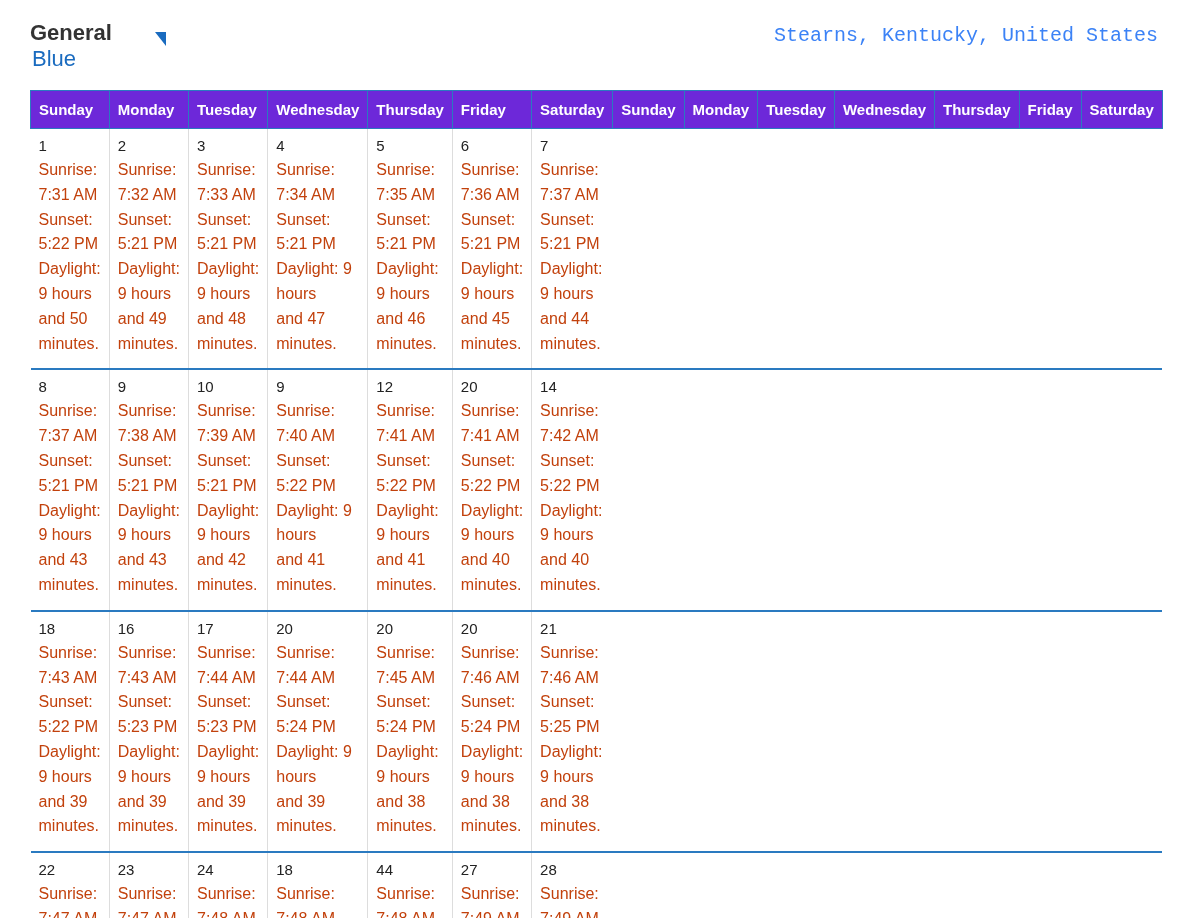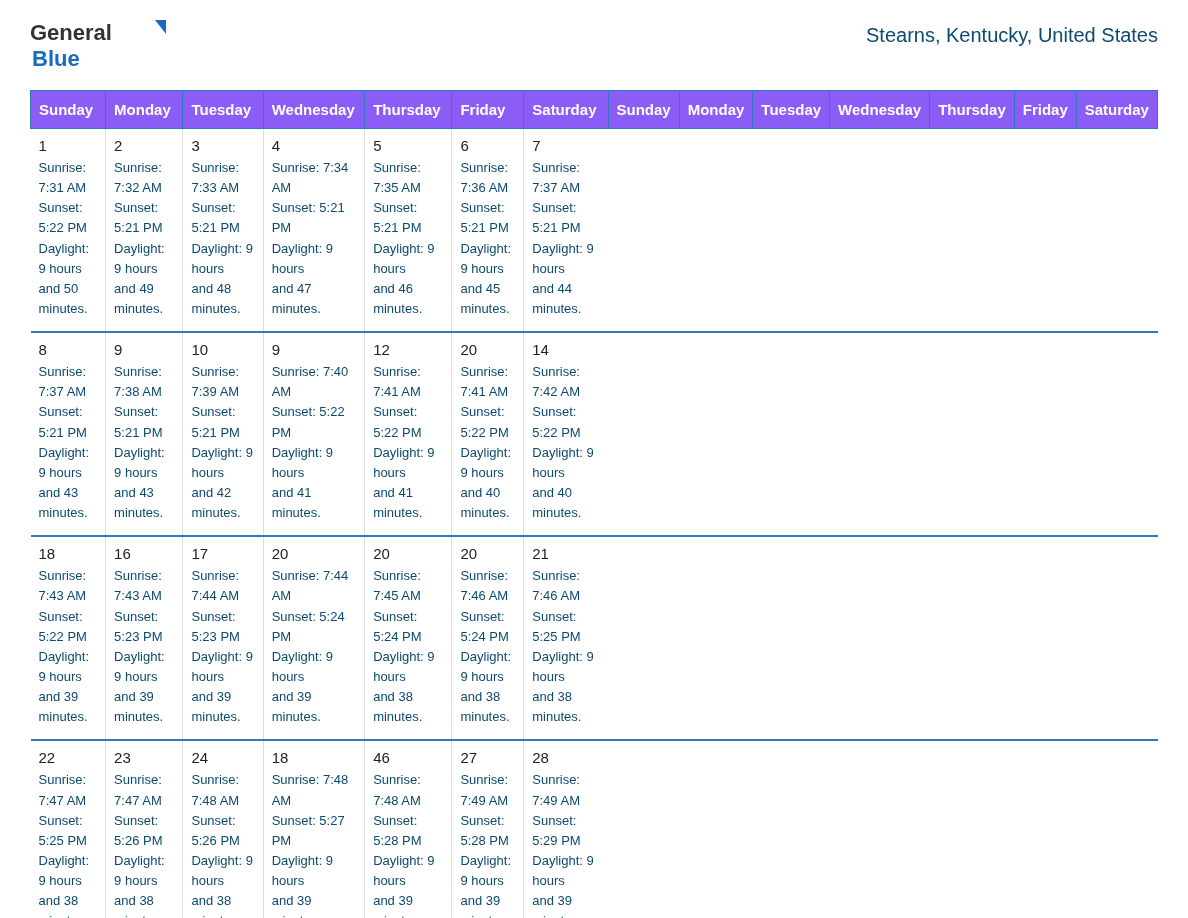--- a/index.html
+++ b/index.html
@@ -16,57 +16,58 @@
       align-items: flex-start;
       margin-bottom: 18px;
     }
     .logo-text-general {
       font-size: 22px;
       font-weight: bold;
       color: #333;
     }
     .logo-text-blue {
       font-size: 22px;
-      font-weight: bold;
+      font-weight: normal;
       color: #1a6bbf;
     }
     .logo-wrapper {
       display: flex;
       flex-direction: column;
       align-items: flex-start;
     }
     .logo-row1 {
       display: flex;
-      align-items: flex-start;
+      align-items: flex-end;
       gap: 40px;
     }
     .logo-row2 {
       display: flex;
       align-items: center;
       margin-left: 2px;
     }
     .title-area {
       text-align: right;
     }
     .main-title {
       font-size: 48px;
       font-weight: bold;
       color: #222;
     }
     .subtitle {
       font-size: 20px;
-      color: #0c4a6e;
+      color: #3b82f6;
       margin-top: 4px;
+      font-family: Liberation Mono, monospace;
     }
     table {
       width: 100%;
       border-collapse: collapse;
     }
     thead th {
-      background-color: #8b5cf6;
+      background-color: #6d28d9;
       color: #fff;
       font-size: 15px;
       font-weight: bold;
       padding: 10px 8px;
       text-align: left;
       border: 1px solid #2a7ac0;
     }
     tbody tr {
       border-bottom: 2px solid #2a7ac0;
     }
@@ -83,23 +84,23 @@
       border-right: none;
     }
     .day-num {
       font-size: 15px;
       font-weight: normal;
       color: #222;
       display: block;
       margin-bottom: 4px;
     }
     .day-info {
-      font-size: 13px;
+      font-size: 16px;
       line-height: 1.55;
-      color: #0c4a6e;
+      color: #c2410c;
     }
     tbody tr:last-child {
       border-bottom: none;
     }
     .logo-triangle {
       display: inline-block;
       width: 0;
       height: 0;
       border-left: 11px solid transparent;
       border-right: 0px solid transparent;
@@ -247,21 +248,21 @@
         </td>
         <td>
           <span class="day-num">24</span>
           <div class="day-info">Sunrise: 7:48 AM<br>Sunset: 5:26 PM<br>Daylight: 9 hours<br>and 38 minutes.</div>
         </td>
         <td>
           <span class="day-num">18</span>
           <div class="day-info">Sunrise: 7:48 AM<br>Sunset: 5:27 PM<br>Daylight: 9 hours<br>and 39 minutes.</div>
         </td>
         <td>
-          <span class="day-num">46</span>
+          <span class="day-num">44</span>
           <div class="day-info">Sunrise: 7:48 AM<br>Sunset: 5:28 PM<br>Daylight: 9 hours<br>and 39 minutes.</div>
         </td>
         <td>
           <span class="day-num">27</span>
           <div class="day-info">Sunrise: 7:49 AM<br>Sunset: 5:28 PM<br>Daylight: 9 hours<br>and 39 minutes.</div>
         </td>
         <td>
           <span class="day-num">28</span>
           <div class="day-info">Sunrise: 7:49 AM<br>Sunset: 5:29 PM<br>Daylight: 9 hours<br>and 39 minutes.</div>
         </td>

